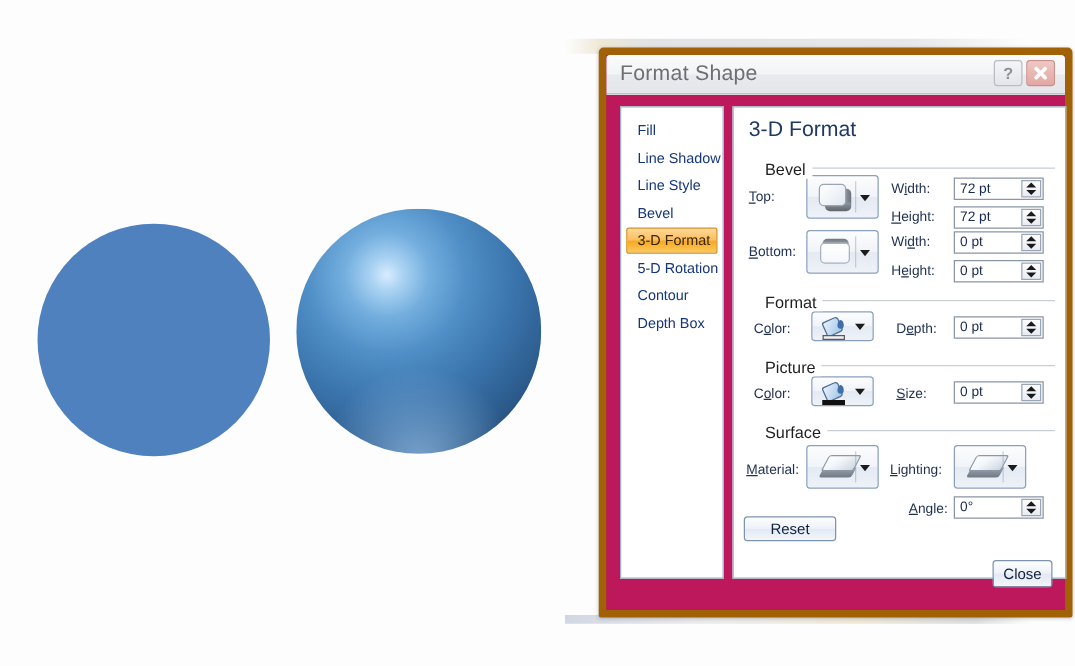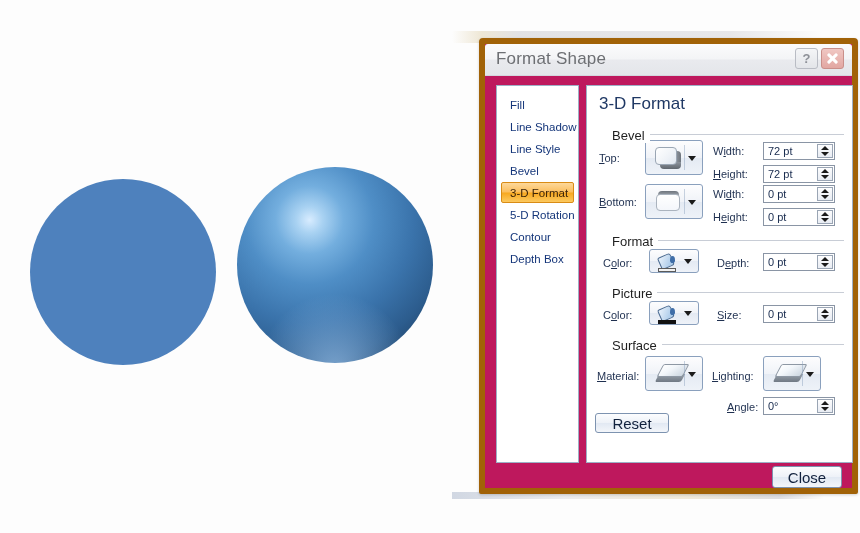--- a/index.html
+++ b/index.html
@@ -234,24 +234,24 @@
   .spin .up{border-bottom:4px solid #1a1a1a;}
   .spin .dn{border-top:4px solid #1a1a1a;}
 
   
   .btn{
     position:absolute;
     border:1px solid #7d93b0;border-radius:3px;
     background:linear-gradient(to bottom,#fcfdfe 0%,#eef2f8 48%,#e2e9f3 52%,#f3f6fa 100%);
     box-sizing:border-box;
     display:flex;align-items:center;justify-content:center;
-    font-size:15px;color:#11213d;
+    font-size:12px;color:#11213d;
   }
   .reset-btn{left:8px;top:327px;width:74px;height:20px;}
-  .close-lower{right:10px;bottom:0;width:70px;height:22px;}
+  .close-lower{right:10px;bottom:18px;width:48px;height:22px;}
 </style>
 </head>
 <body>
 
 <div class="canvas">
 
   <div class="flat-circle"></div>
   <div class="sphere"></div>
 
   <div class="ghost-bar"></div>

